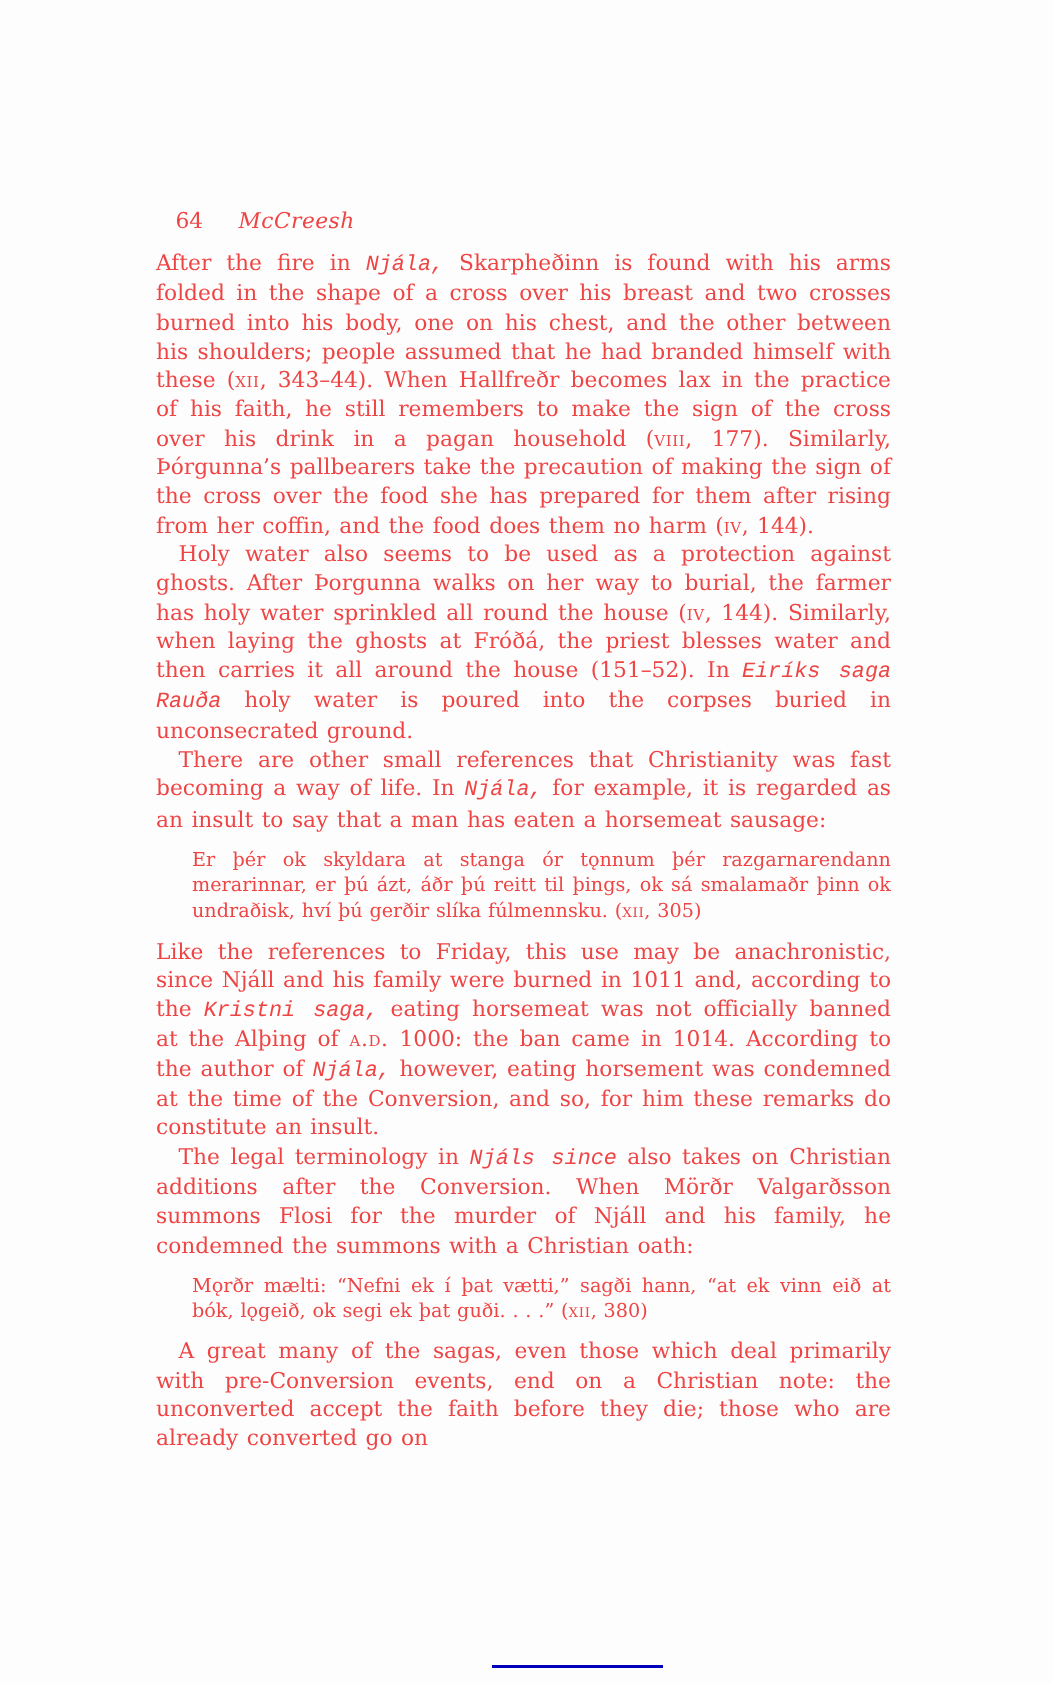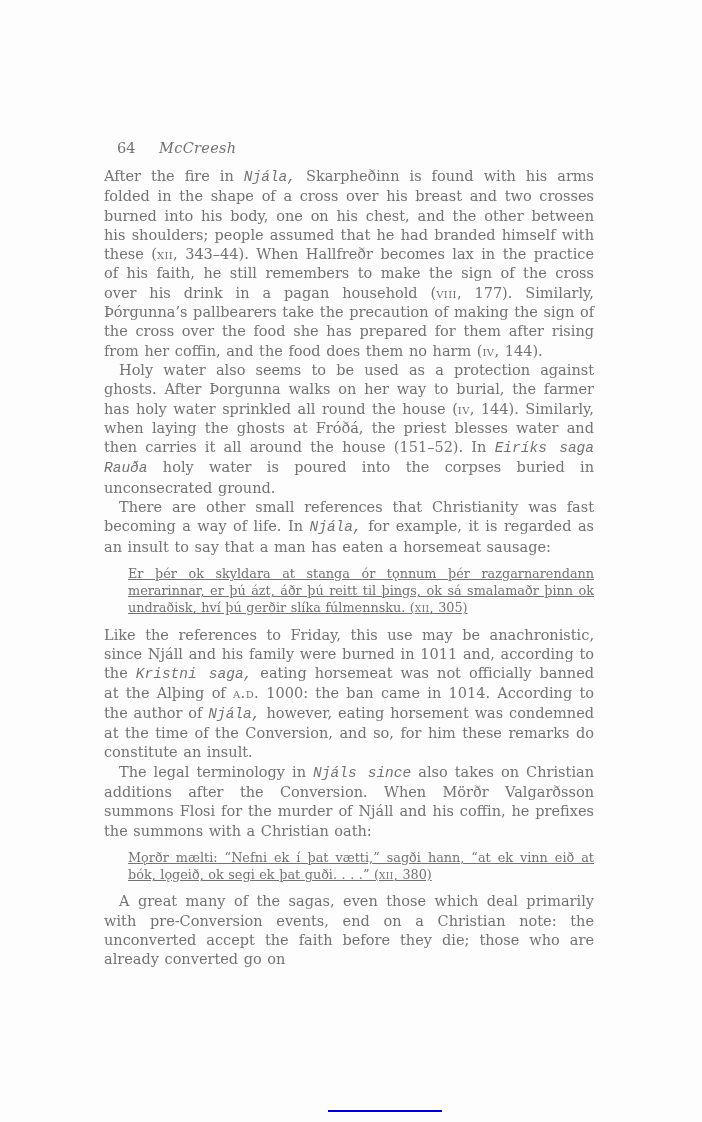--- a/index.html
+++ b/index.html
@@ -46,47 +46,46 @@
     word-spacing: 1px;
   }
   p.body.indent {
     text-indent: 15px;
   }
   p.quote {
     margin: 8px 0 9px 24px;
     font-size: 12.8px;
     line-height: 17.2px;
     word-spacing: 0.5px;
-    text-decoration: underline;
   }
   .it { font-style: italic; font-family: Liberation Mono, monospace; }
   .sc { font-variant: small-caps; letter-spacing: 0.4px; }
   .footer-rule {
     position: absolute;
     left: 328px;
     top: 1110px;
     width: 114px;
     height: 2px;
     background: #0000bb;
   }
 </style>
 </head>
 <body>
 
-<div class="page" style="background: rgb(253, 253, 253); color: #737373;">
+<div class="page" style="background: rgb(253, 253, 253); color: #ef4444;">
   <div class="page-header">
     <span class="page-number">64</span>
     <span class="running-title">McCreesh</span>
   </div>
 
   <div class="page-content" id="page-content">
       <p class="body"><span>After the fire in </span><span class="it">Njála,</span><span> Skarpheðinn is found with his arms folded in the shape of a cross over his breast and two crosses burned into his body, one on his chest, and the other between his shoulders; people assumed that he had branded himself with these (</span><span class="sc">xii</span><span>, 343–44). When Hallfreðr becomes lax in the practice of his faith, he still remembers to make the sign of the cross over his drink in a pagan household (</span><span class="sc">viii</span><span>, 177). Similarly, Þórgunna’s pallbearers take the precaution of making the sign of the cross over the food she has prepared for them after rising from her coffin, and the food does them no harm (</span><span class="sc">iv</span><span>, 144).</span></p>
       <p class="body indent"><span>Holy water also seems to be used as a protection against ghosts. After Þorgunna walks on her way to burial, the farmer has holy water sprinkled all round the house (</span><span class="sc">iv</span><span>, 144). Similarly, when laying the ghosts at Fróðá, the priest blesses water and then carries it all around the house (151–52). In </span><span class="it">Eiríks saga Rauða</span><span> holy water is poured into the corpses buried in unconsecrated ground.</span></p>
       <p class="body indent"><span>There are other small references that Christianity was fast becoming a way of life. In </span><span class="it">Njála,</span><span> for example, it is regarded as an insult to say that a man has eaten a horsemeat sausage:</span></p>
       <p class="quote"><span>Er þér ok skyldara at stanga ór tǫnnum þér razgarnarendann merarinnar, er þú ázt, áðr þú reitt til þings, ok sá smalamaðr þinn ok undraðisk, hví þú gerðir slíka fúlmennsku. (</span><span class="sc">xii</span><span>, 305)</span></p>
       <p class="body"><span>Like the references to Friday, this use may be anachronistic, since Njáll and his family were burned in 1011 and, according to the </span><span class="it">Kristni saga,</span><span> eating horsemeat was not officially banned at the Alþing of </span><span class="sc">a.d.</span><span> 1000: the ban came in 1014. According to the author of </span><span class="it">Njála,</span><span> however, eating horsement was condemned at the time of the Conversion, and so, for him these remarks do constitute an insult.</span></p>
-      <p class="body indent"><span>The legal terminology in </span><span class="it">Njáls since</span><span> also takes on Christian additions after the Conversion. When Mörðr Valgarðsson summons Flosi for the murder of Njáll and his coffin, he prefixes the summons with a Christian oath:</span></p>
+      <p class="body indent"><span>The legal terminology in </span><span class="it">Njáls since</span><span> also takes on Christian additions after the Conversion. When Mörðr Valgarðsson summons Flosi for the murder of Njáll and his family, he condemned the summons with a Christian oath:</span></p>
       <p class="quote"><span>Mǫrðr mælti: “Nefni ek í þat vætti,” sagði hann, “at ek vinn eið at bók, lǫgeið, ok segi ek þat guði. . . .” (</span><span class="sc">xii</span><span>, 380)</span></p>
       <p class="body indent"><span>A great many of the sagas, even those which deal primarily with pre-Conversion events, end on a Christian note: the unconverted accept the faith before they die; those who are already converted go on</span></p>
     </div>
 
   <div class="footer-rule" style="background: rgb(0, 0, 187);"></div>
 </div>
 
 </body></html>

